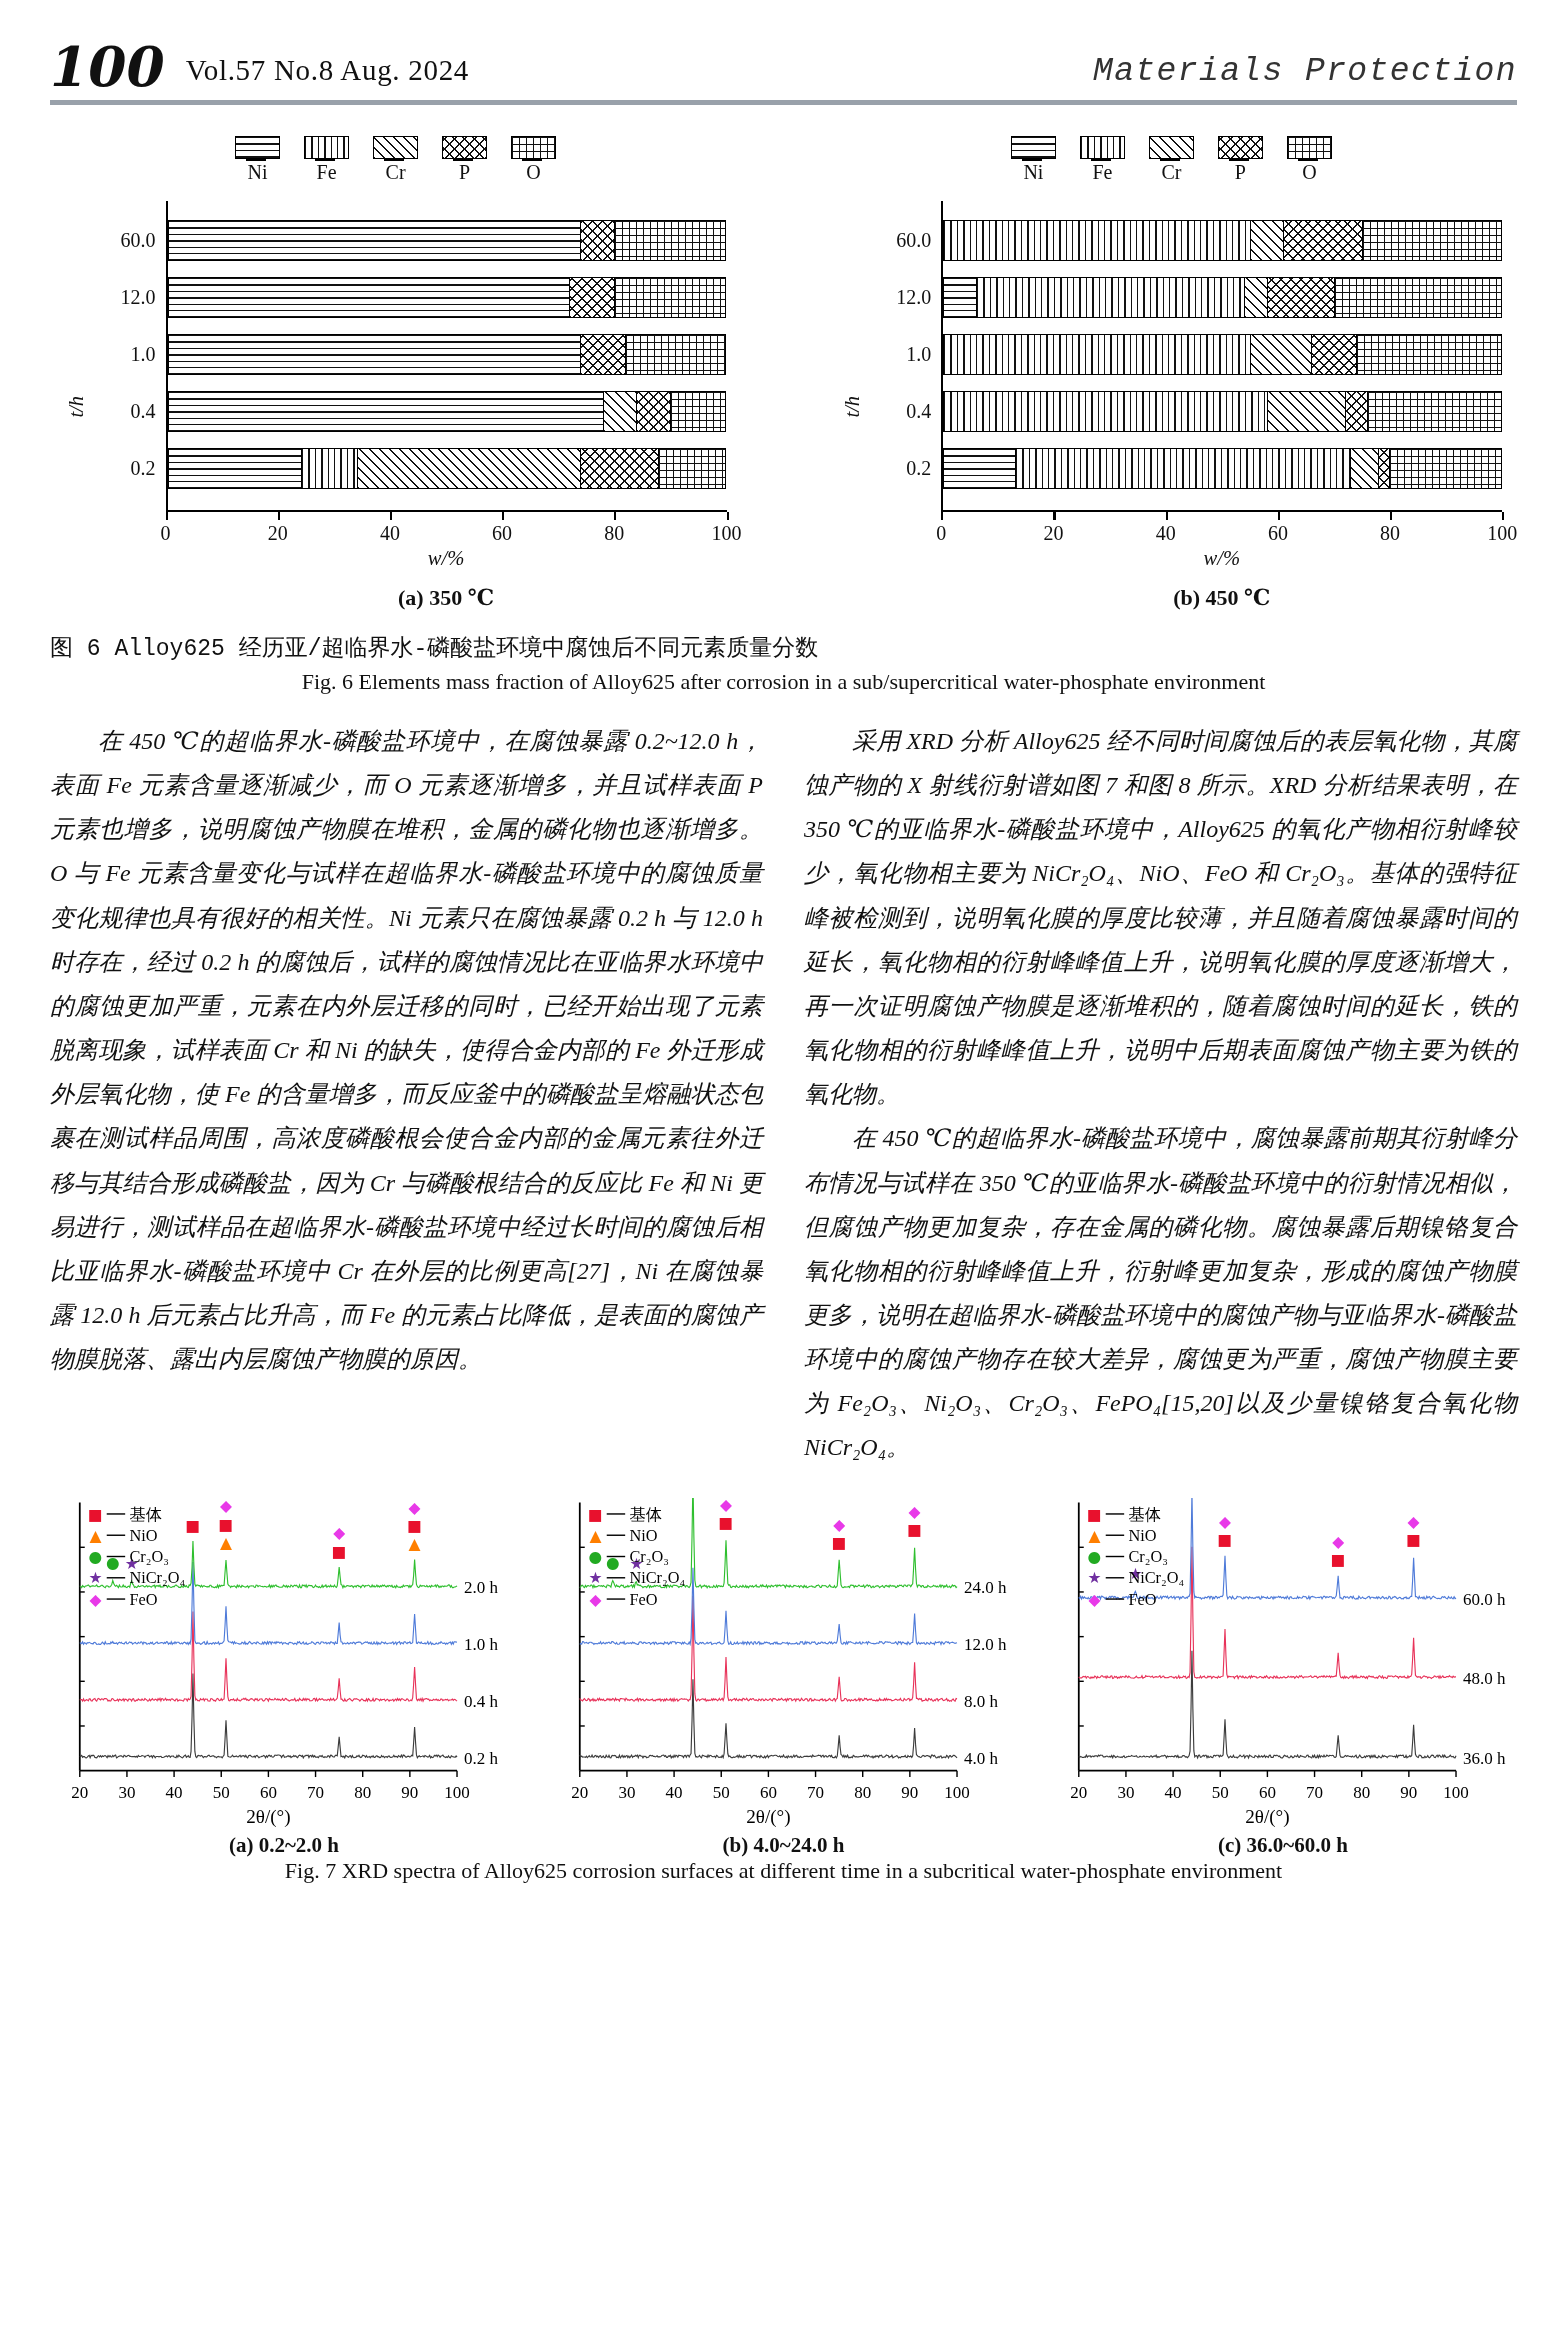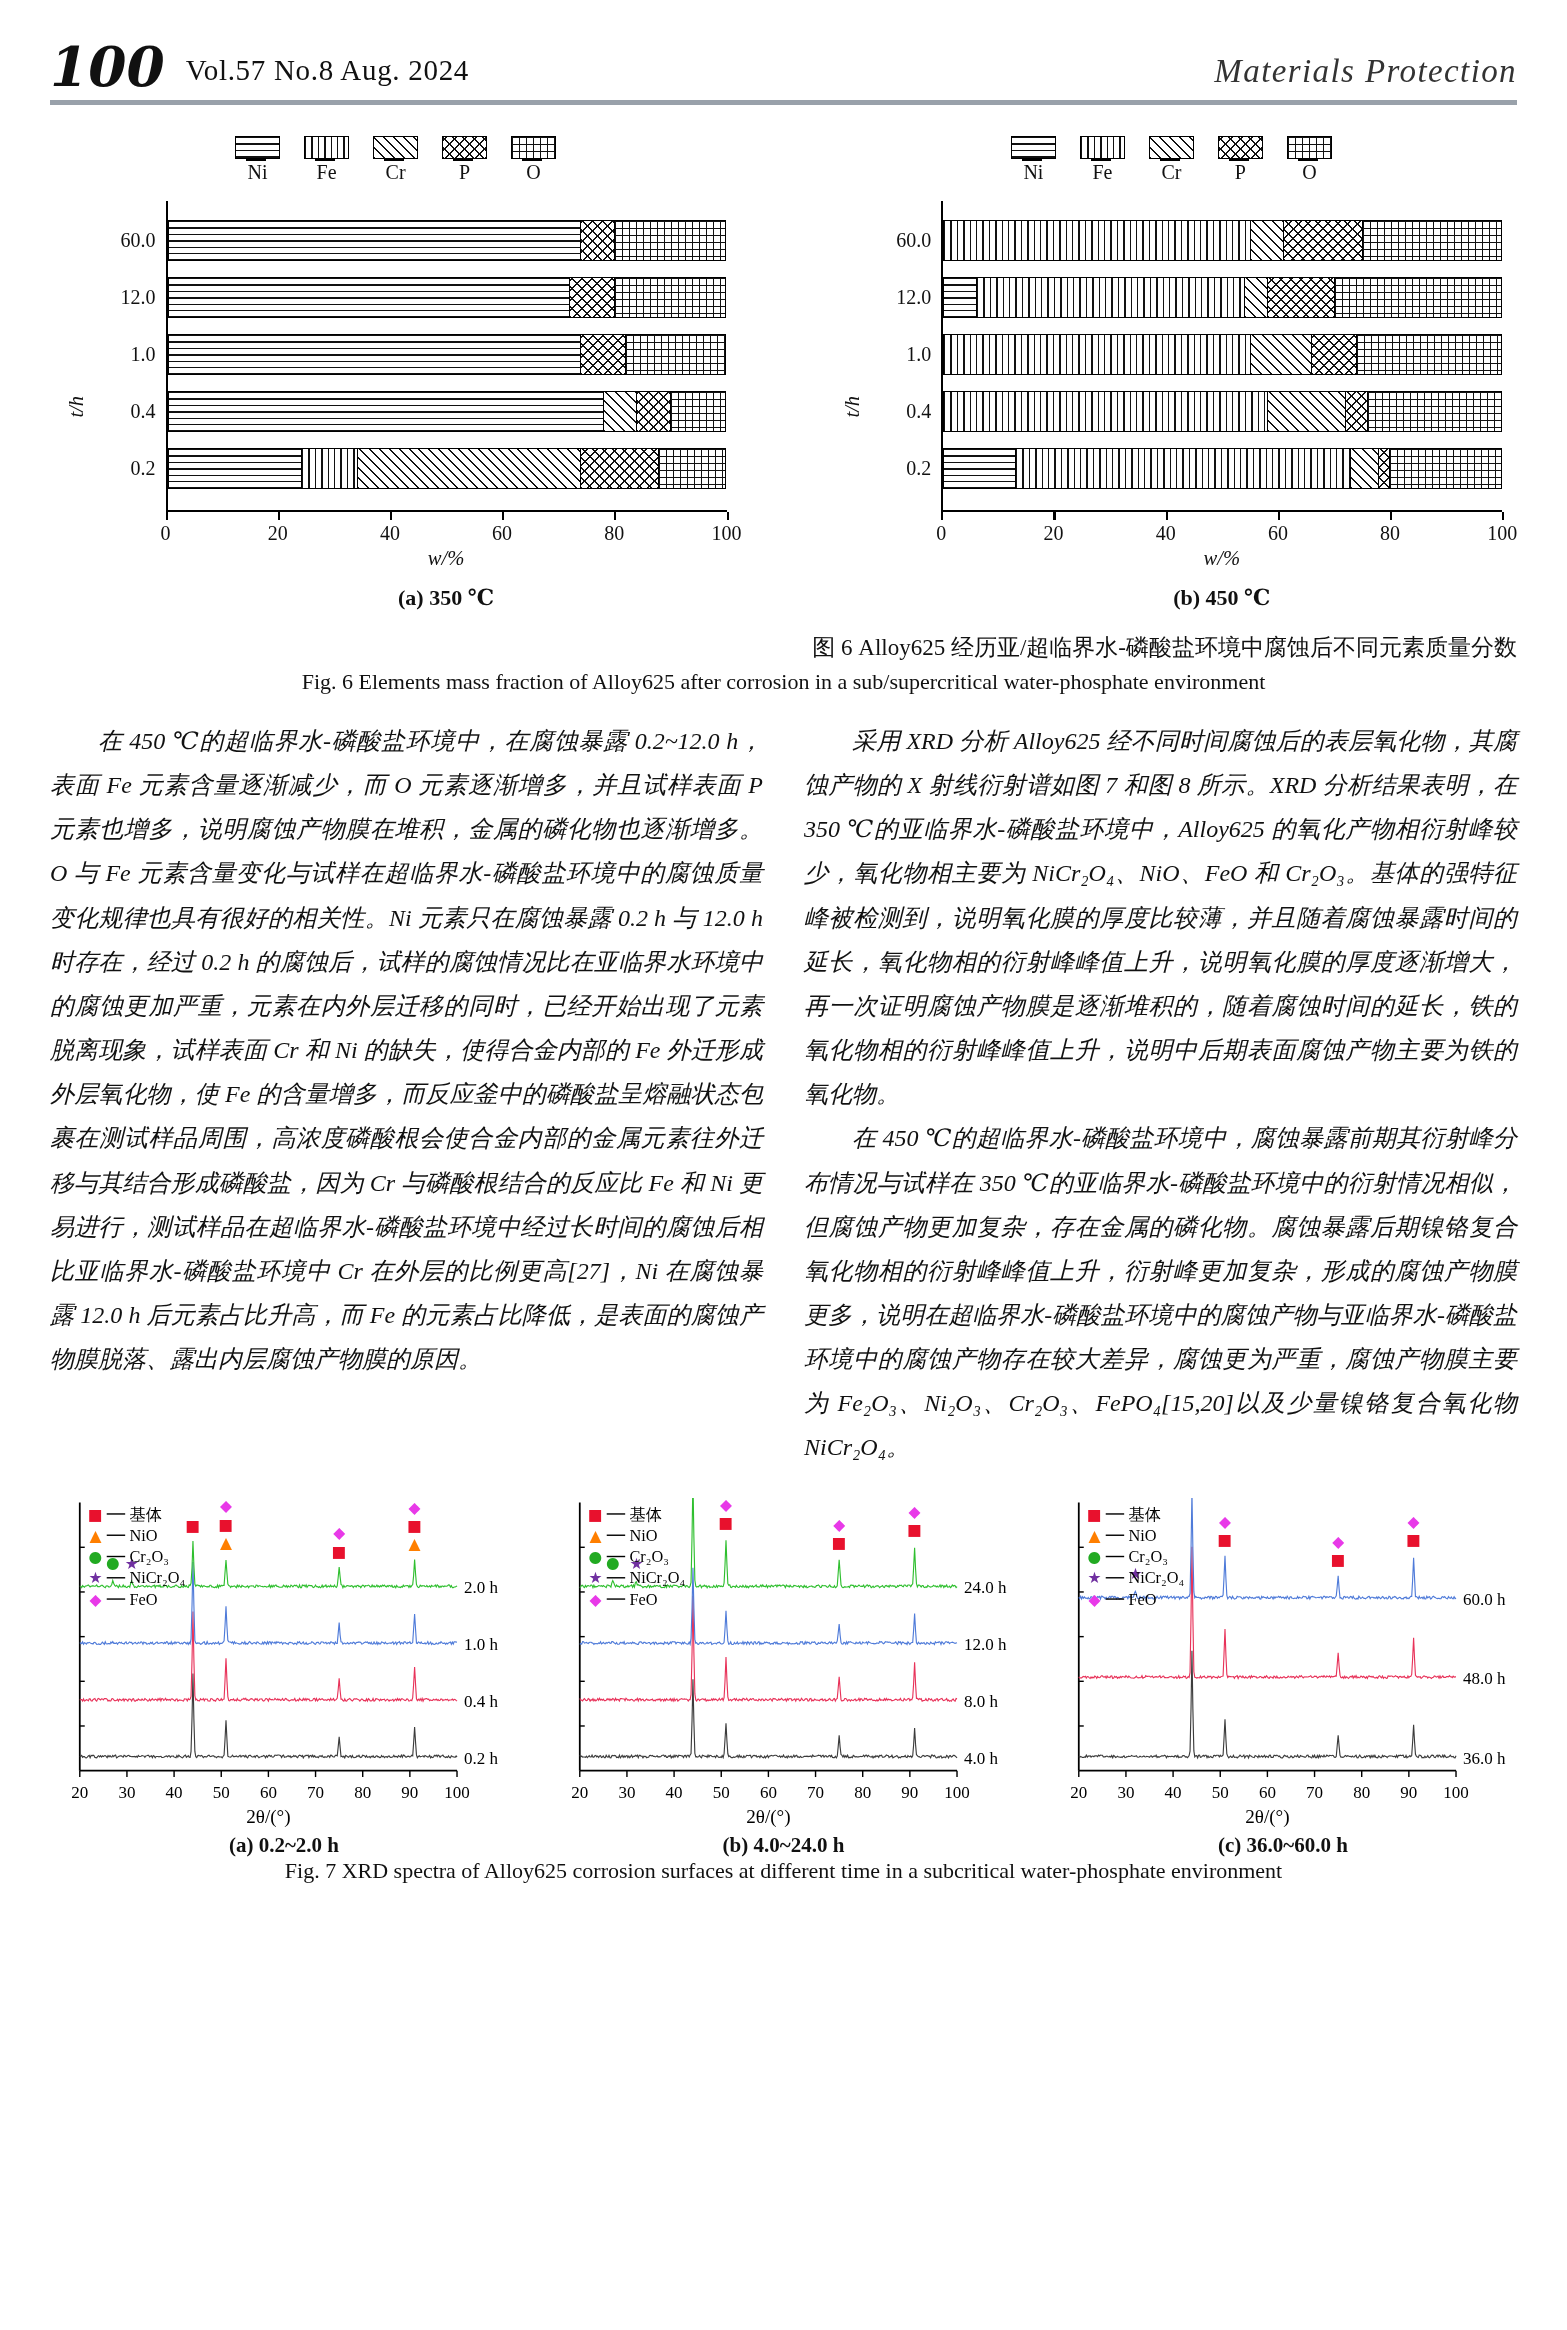--- a/index.html
+++ b/index.html
@@ -6,21 +6,21 @@
   .page{
     width:1567px;height:2330px;box-sizing:border-box;margin:0 auto;
     padding:39px 50px 28px;background:#ffffff;color:#111;
     font-family:"Liberation Serif","DejaVu Serif",serif;overflow:hidden;
   }
   
   header{display:flex;align-items:flex-end;justify-content:space-between;}
   .hdr-left{display:flex;align-items:flex-end;}
   .pagenum{font-family:"DejaVu Serif",serif;font-style:italic;font-weight:bold;font-size:55px;line-height:1;margin-right:21px;}
   .vol{font-size:29px;padding-bottom:7px;letter-spacing:0.7px;}
-  .journal{font-family:Liberation Serif, serif;font-style:italic;font-size:33px;padding-bottom:4.3px;letter-spacing:1.4px;color:#333;margin-left:16px;}
+  .journal{font-family:Liberation Mono, monospace;font-style:italic;font-size:33px;padding-bottom:4.3px;letter-spacing:1.4px;color:#333;margin-left:16px;}
   .hrule{height:5px;background:#99a1aa;margin-top:5.7px;}
 
   
   .fig6{margin-top:31px;}
   .barcharts{display:flex;justify-content:center;gap:114px;}
   .barchart{display:flex;flex-direction:column;}
   .bc-legend{display:flex;justify-content:center;align-items:center;gap:24px;margin-bottom:17px;font-size:20px;}
   .bc-lg-item{display:flex;align-items:center;flex-direction:column;}
   .bc-swatch{display:inline-block;width:45px;height:23px;border:1.4px solid #000;box-sizing:border-box;background-color:#fff;}
   .bc-dash{display:inline-block;width:20px;border-top:2.1px solid #000;margin:0 5.7px 0 2.8px;}
@@ -41,21 +41,21 @@
   .bc-subtitle{text-align:center;font-weight:bold;font-size:22px;margin-top:14px;}
 
   
   .pat-hlines{background-image:repeating-linear-gradient(180deg,#111 0,#111 1.4px,transparent 1.4px,transparent 6.4px);}
   .pat-vlines{background-image:repeating-linear-gradient(90deg,#111 0,#111 1.4px,transparent 1.4px,transparent 6.4px);}
   .pat-diag{background-image:repeating-linear-gradient(45deg,#111 0,#111 1.4px,transparent 1.4px,transparent 7px);}
   .pat-cross{background-image:repeating-linear-gradient(45deg,#111 0,#111 1.4px,transparent 1.4px,transparent 7px),repeating-linear-gradient(-45deg,#111 0,#111 1.4px,transparent 1.4px,transparent 7px);}
   .pat-grid{background-image:repeating-linear-gradient(180deg,#111 0,#111 1.4px,transparent 1.4px,transparent 7px),repeating-linear-gradient(90deg,#111 0,#111 1.4px,transparent 1.4px,transparent 7px);}
 
   
-  .cap-zh{text-align:right;font-size:23px;margin:21px 0 5.7px;}
+  .cap-zh{text-align:left;font-size:23px;margin:21px 0 5.7px;font-family:Liberation Mono, monospace;}
   .cap-en{text-align:center;font-size:22px;margin:0 0 4.3px;}
 
   
   .bodytext{display:flex;gap:41px;margin-top:24px;}
   .col{flex:1;font-size:24px;line-height:1.84;text-align:justify;font-style:italic;}
   .para{margin:0;text-indent:2em;}
 
   
   .fig7{margin-top:28px;}
   .xrds{display:flex;justify-content:space-between;}

